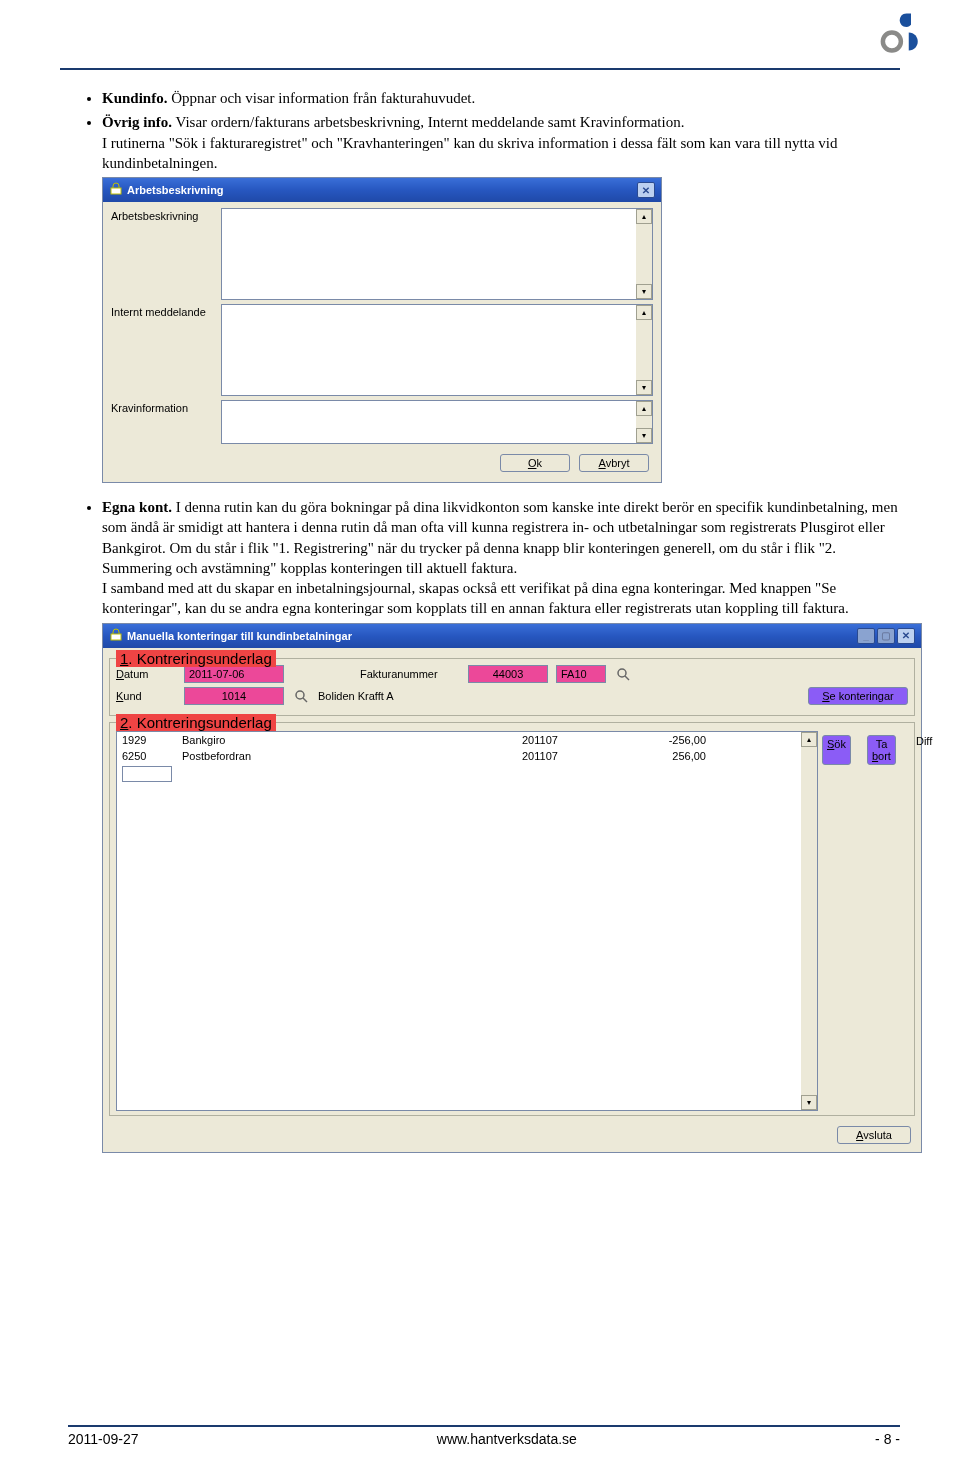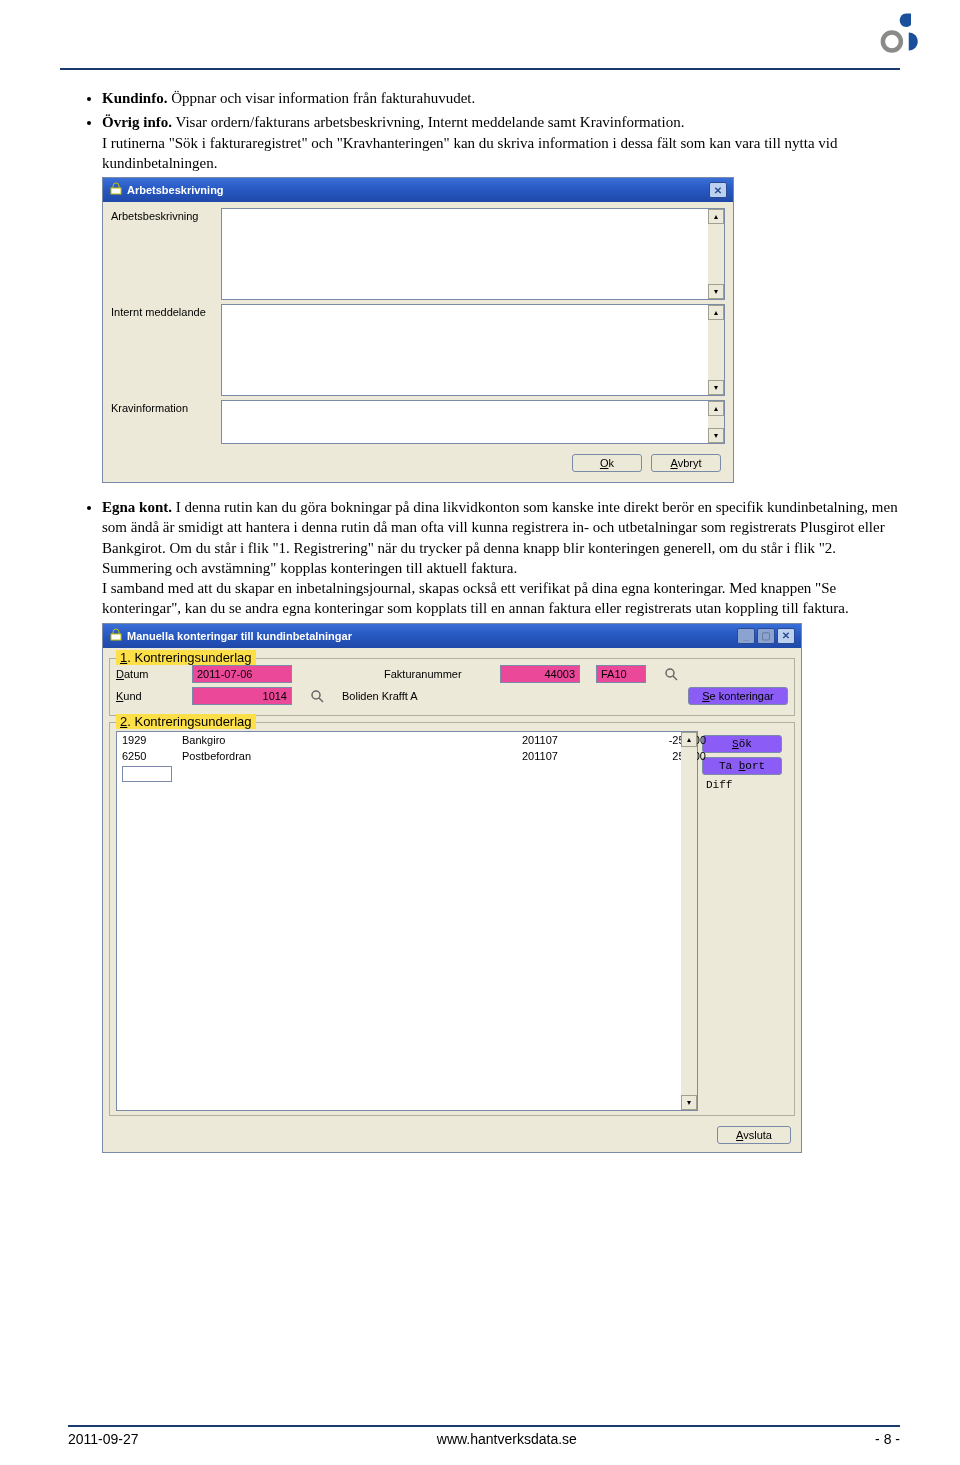--- a/index.html
+++ b/index.html
@@ -95,57 +95,57 @@
     border-radius: 3px;
     padding: 2px 18px;
     font-family: Tahoma, Arial, sans-serif;
     font-size: 11px;
     margin-left: 6px;
     min-width: 70px;
     text-align: center;
   }
   .btn .u { text-decoration: underline; }
   
-  .win2 { margin-left: 42px; width: 700px; }
+  .win2 { margin-left: 42px; width: 820px; }
   .groupbox {
     border: 1px solid #b0b0a0;
     margin: 6px 2px;
     padding: 6px 6px 6px 6px;
     position: relative;
   }
   .tab-label {
     position: absolute;
     top: -9px; left: 6px;
-    background: #fde047;
+    background: #ef4444;
     padding: 0 4px;
-    font-size: 13px;
+    font-size: 15px;
   }
   .tab-label .u { text-decoration: underline; }
-  .frow { display: flex; align-items: center; margin-bottom: 4px; gap: 16px; }
+  .frow { display: flex; align-items: center; margin-bottom: 4px; gap: 8px; }
   .lbl { min-width: 60px; }
   .lbl .u { text-decoration: underline; }
   .inp {
     background: #ec4899;
     border: 1px solid #7a8aa8;
     padding: 1px 4px;
     font-family: Tahoma, Arial, sans-serif;
     font-size: 11px;
     height: 18px;
     line-height: 14px;
   }
-  .inp.right { text-align: right; }
+  .inp.right { text-align: center; }
   .mag {
     width: 18px; height: 18px;
     display: inline-flex; align-items: center; justify-content: center;
   }
   .sidebtns {
     position: absolute;
     right: 6px; top: 6px;
     width: 80px;
-    display: flex; flex-direction: column; gap: 4px; font-family: Liberation Mono, monospace;
+    display: flex; flex-direction: row; gap: 16px;
   }
   .sbtn {
     background: #8b5cf6;
     border: 1px solid #7a8aa8;
     border-radius: 3px;
     padding: 2px 4px;
     font-size: 11px;
     text-align: center;
   }
   .sbtn .u { text-decoration: underline; }
@@ -222,21 +222,21 @@
 <ul class="doc-list">
   <li>
     <span class="bold">Kundinfo.</span><span> Öppnar och visar information från fakturahuvudet.</span>
   </li>
   <li>
     <span class="bold">Övrig info.</span><span> Visar ordern/fakturans arbetsbeskrivning, Internt meddelande samt Kravinformation.</span>
     <div>I rutinerna "Sök i fakturaregistret" och "Kravhanteringen" kan du skriva information i dessa fält som kan vara till nytta vid kundinbetalningen.</div>
   </li>
 </ul>
 
-<div class="win" style="width:632px">
+<div class="win" style="width:560px">
   <div class="win-title">
     <div class="left">
       <span>
         <svg width="14" height="14" viewBox="0 0 14 14">
             <rect x="2" y="6" width="10" height="6" fill="#fff" stroke="#c0c000"></rect>
             <path d="M4 6 V4 a3 3 0 0 1 6 0 V6" fill="none" stroke="#c0c000"></path>
           </svg>
       </span>
       <span>Arbetsbeskrivning</span>
     </div>

